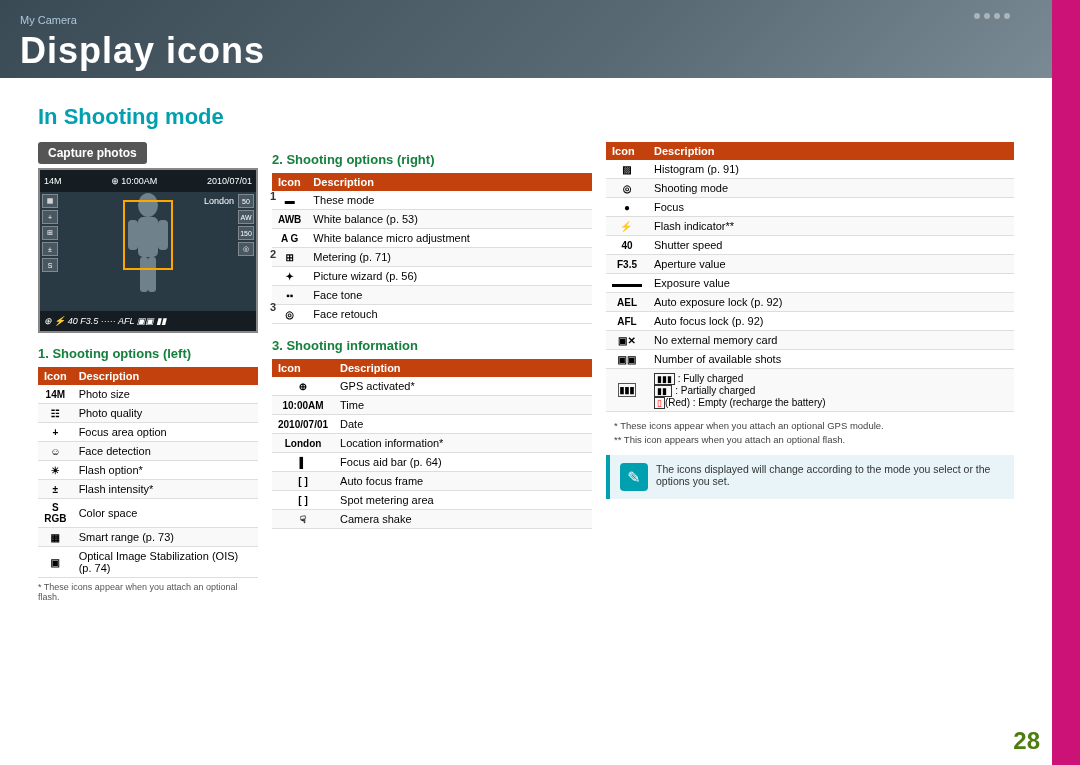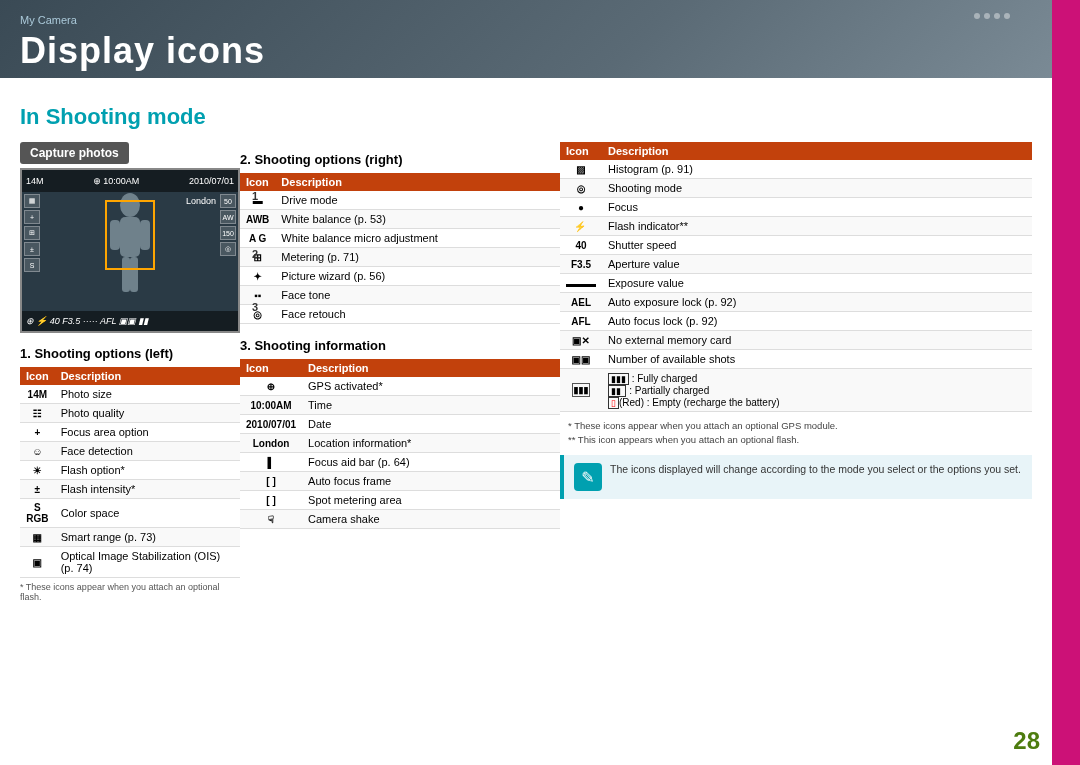--- a/index.html
+++ b/index.html
@@ -53,33 +53,34 @@
       border-radius: 50%;
       background: rgba(255,255,255,0.4);
       margin: 2px;
     }
 
     
     .main {
       position: absolute;
       top: 90px; left: 0;
       width: 1052px;
-      padding: 14px 20px;
+      padding: 14px 38px;
     }
 
     .section-title {
       color: #00a0b0;
       font-size: 22px;
       font-weight: bold;
       margin-bottom: 12px;
     }
 
     
     .content-row {
       display: flex;
+      gap: 14px;
     }
 
     
     .col-left {
       width: 220px;
       flex-shrink: 0;
     }
 
     
     .col-mid {
@@ -190,21 +191,21 @@
     .footnote {
       font-size: 9px;
       color: #555;
       margin-top: 4px;
     }
 
     
     .subsection-title {
       font-size: 13px;
       font-weight: bold;
-      color: #000000;
+      color: #15803d;
       margin-bottom: 6px;
       margin-top: 10px;
     }
 
     
     .icon-table {
       width: 100%;
       border-collapse: collapse;
       font-size: 11px;
     }
@@ -408,21 +409,21 @@
       <table class="icon-table">
         <thead>
           <tr>
             <th>Icon</th>
             <th>Description</th>
           </tr>
         </thead>
         <tbody id="right-table-body">
             <tr>
               <td class="icon-cell"><span class="ico">▬</span></td>
-              <td>Drive mode</td>
+              <td>These mode</td>
             </tr>
             <tr>
               <td class="icon-cell"><span class="ico">AWB</span></td>
               <td>White balance (p. 53)</td>
             </tr>
             <tr>
               <td class="icon-cell"><span class="ico">A G</span></td>
               <td>White balance micro adjustment</td>
             </tr>
             <tr>

